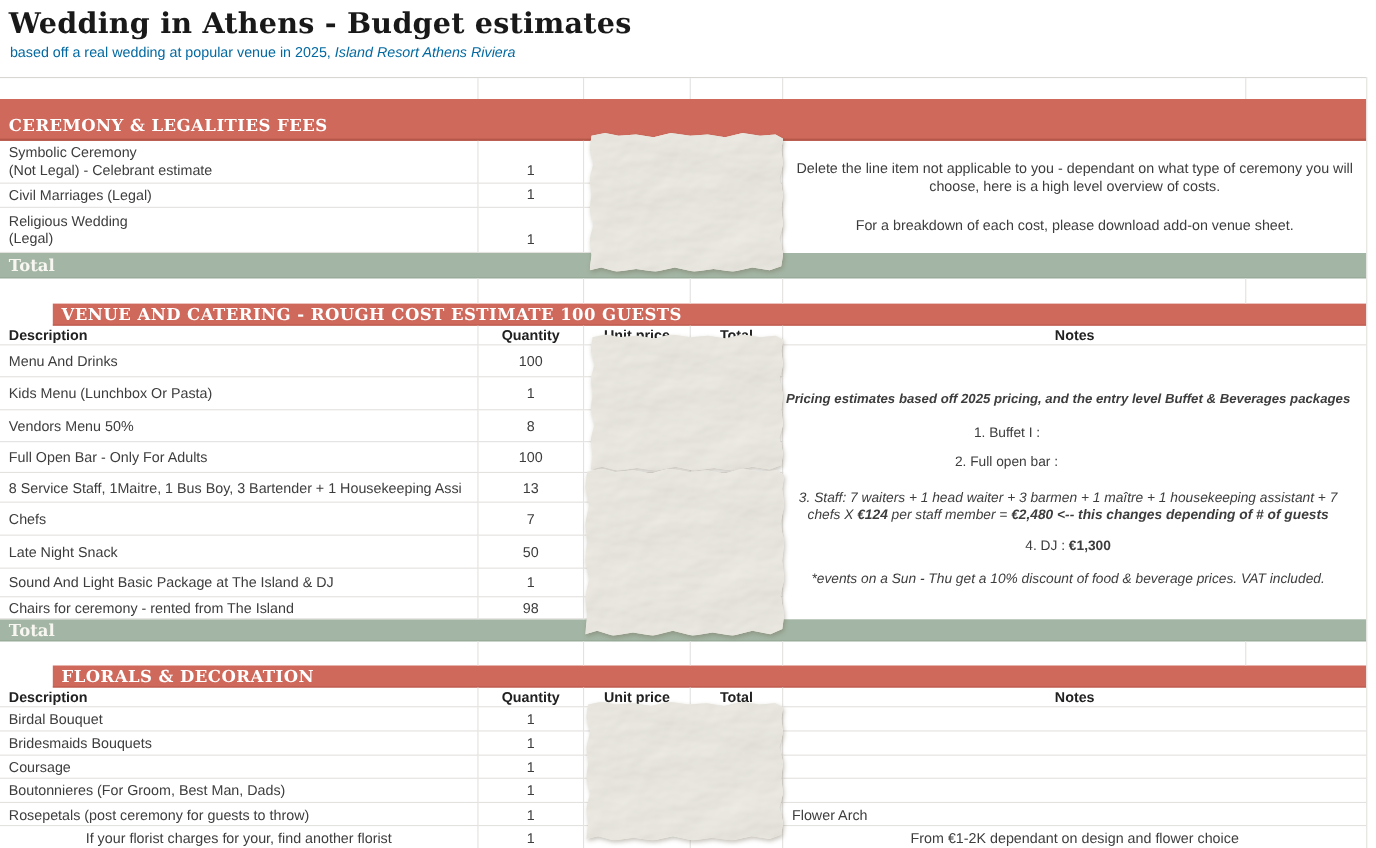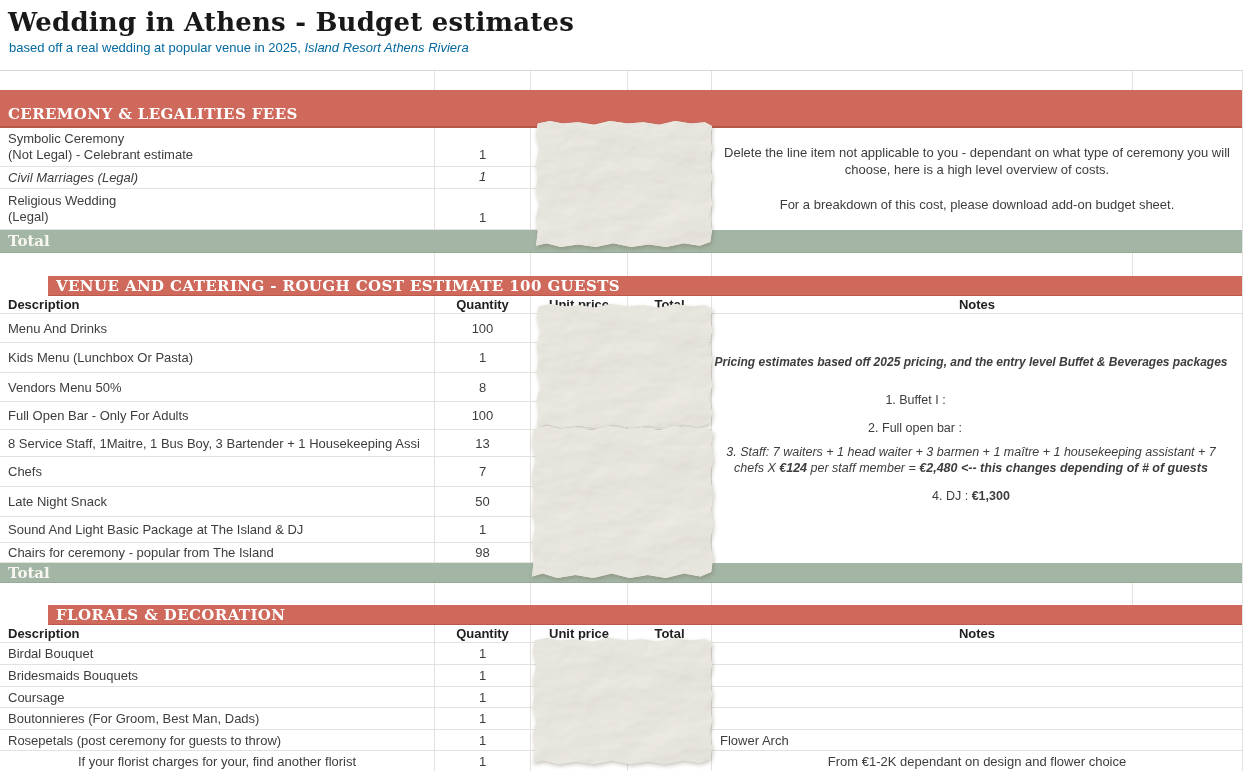--- a/index.html
+++ b/index.html
@@ -35,33 +35,33 @@
              font-family:"DejaVu Serif",serif;font-weight:700;font-size:15px;
              display:flex;align-items:center;padding-left:8px;border-bottom:1px solid #97aa98;}
 
   
   .merged{border-bottom:none;flex-direction:column;justify-content:flex-start;}
   .cer-notes{grid-column:5/6;grid-row:1/4;padding:16px 6px 0 6px;line-height:17px;}
   .cer-notes p{margin:0;}
   .cer-notes .p2{margin-top:18px;}
   .venue-notes{grid-column:5/6;grid-row:1/10;padding:40px 18px 0 6px;font-size:12.5px;line-height:16px;}
   .vn-intro{font-weight:700;font-style:italic;white-space:nowrap;font-size:12px;}
-  .vn-flex{display:flex;align-items:flex-end;justify-content:center;}
+  .vn-flex{display:flex;align-items:center;justify-content:center;}
   .vn-l1{margin-top:8px;height:30px;}
   .vn-l2{margin-top:-4px;height:32px;}
   .vn-3{margin-top:8px;font-style:italic;}
   .vn-4{margin-top:12px;}
   .vn-foot{margin-top:14px;font-style:italic;}
 
   
   .g19{height:19px;} .g23{height:23px;} .g22{height:22px;} .g4{height:4px;}
   .g19 .cell,.g23 .cell,.g22 .cell,.g4 .cell{border-bottom:none;}
 
   
-  .h35{height:39px;} .h22{height:22px;font-style:italic;} .h41{height:41px;}
+  .h35{height:39px;} .h22{height:22px;} .h41{height:41px;}
   .h18{height:18px;} .h29{height:29px;} .h30{height:30px;} .h28{height:28px;}
   .h27{height:27px;} .h26{height:26px;} .h20{height:20px;} .h21{height:21px;}
   .hf22{height:22px;}
 
   .cer .c-qty{align-items:flex-end;padding-bottom:4px;}
 
   
   .edge-strip{position:absolute;top:70px;right:0;width:8px;height:701px;background:#fff;
               border-left:1px solid #e3e2df;z-index:3;}
 
@@ -109,21 +109,21 @@
     <div class="band tall">CEREMONY &amp; LEGALITIES FEES</div>
 
     <div class="grid cer">
       <div class="cell c-desc pre h35">Symbolic Ceremony
 (Not Legal) - Celebrant estimate</div>
       <div class="cell c-qty h35">1</div>
       <div class="cell c-unit h35"></div>
       <div class="cell c-tot h35"></div>
       <div class="cell c-notes merged cer-notes">
         <p>Delete the line item not applicable to you  - dependant on what type of ceremony you will choose, here is a high level overview of costs.</p>
-        <p class="p2">For a breakdown of this cost, please download add-on budget sheet.</p>
+        <p class="p2">For a breakdown of each cost, please download add-on venue sheet.</p>
       </div>
       <div class="cell c-desc h22">Civil Marriages (Legal)</div>
       <div class="cell c-qty h22">1</div>
       <div class="cell c-unit h22"></div>
       <div class="cell c-tot h22"></div>
       <div class="cell c-desc pre h41">Religious Wedding
 (Legal)</div>
       <div class="cell c-qty h41">1</div>
       <div class="cell c-unit h41"></div>
       <div class="cell c-tot h41"></div>
@@ -166,20 +166,21 @@
                 </svg></span></span>
         </div>
         <div class="vn-flex vn-l2">
           <span>2. Full open bar :</span>
           <span class="inline-paper" style="width:107px;height:32px;transform:translateY(1px)"><span class="paper-clip"><svg preserveAspectRatio="none">
                   <rect width="100%" height="100%" filter="url(#paperTex)"></rect>
                 </svg></span></span>
         </div>
         <div class="vn-3"><span>3. Staff: 7 waiters + 1 head waiter + 3 barmen + 1 maître + 1 housekeeping assistant + 7 chefs X </span><b>€124</b><span> per staff member = </span><b>€2,480 &lt;-- this changes depending of # of guests</b></div>
         <div class="vn-4"><span>4. DJ : </span><b>€1,300</b></div>
+        <div class="vn-foot">*events on a Sun - Thu get a 10% discount of food &amp; beverage prices. VAT included.</div>
       </div>
       <div class="cell c-desc h30">Kids Menu (Lunchbox Or Pasta)</div>
       <div class="cell c-qty h30">1</div>
       <div class="cell c-unit h30"></div>
       <div class="cell c-tot h30"></div>
       <div class="cell c-desc h29">Vendors Menu 50%</div>
       <div class="cell c-qty h29">8</div>
       <div class="cell c-unit h29"></div>
       <div class="cell c-tot h29"></div>
       <div class="cell c-desc h28">Full Open Bar - Only For Adults</div>
@@ -195,21 +196,21 @@
       <div class="cell c-unit h30"></div>
       <div class="cell c-tot h30"></div>
       <div class="cell c-desc h30">Late Night Snack</div>
       <div class="cell c-qty h30">50</div>
       <div class="cell c-unit h30"></div>
       <div class="cell c-tot h30"></div>
       <div class="cell c-desc h26">Sound And Light Basic Package at The Island &amp; DJ</div>
       <div class="cell c-qty h26">1</div>
       <div class="cell c-unit h26"></div>
       <div class="cell c-tot h26"></div>
-      <div class="cell c-desc h20">Chairs for ceremony - popular from The Island</div>
+      <div class="cell c-desc h20">Chairs for ceremony - rented from The Island</div>
       <div class="cell c-qty h20">98</div>
       <div class="cell c-unit h20"></div>
       <div class="cell c-tot h20"></div>
     </div>
 
     <div class="total-row h20">
         <span>Total</span>
       </div>
 
     <div class="grid7 g22">

